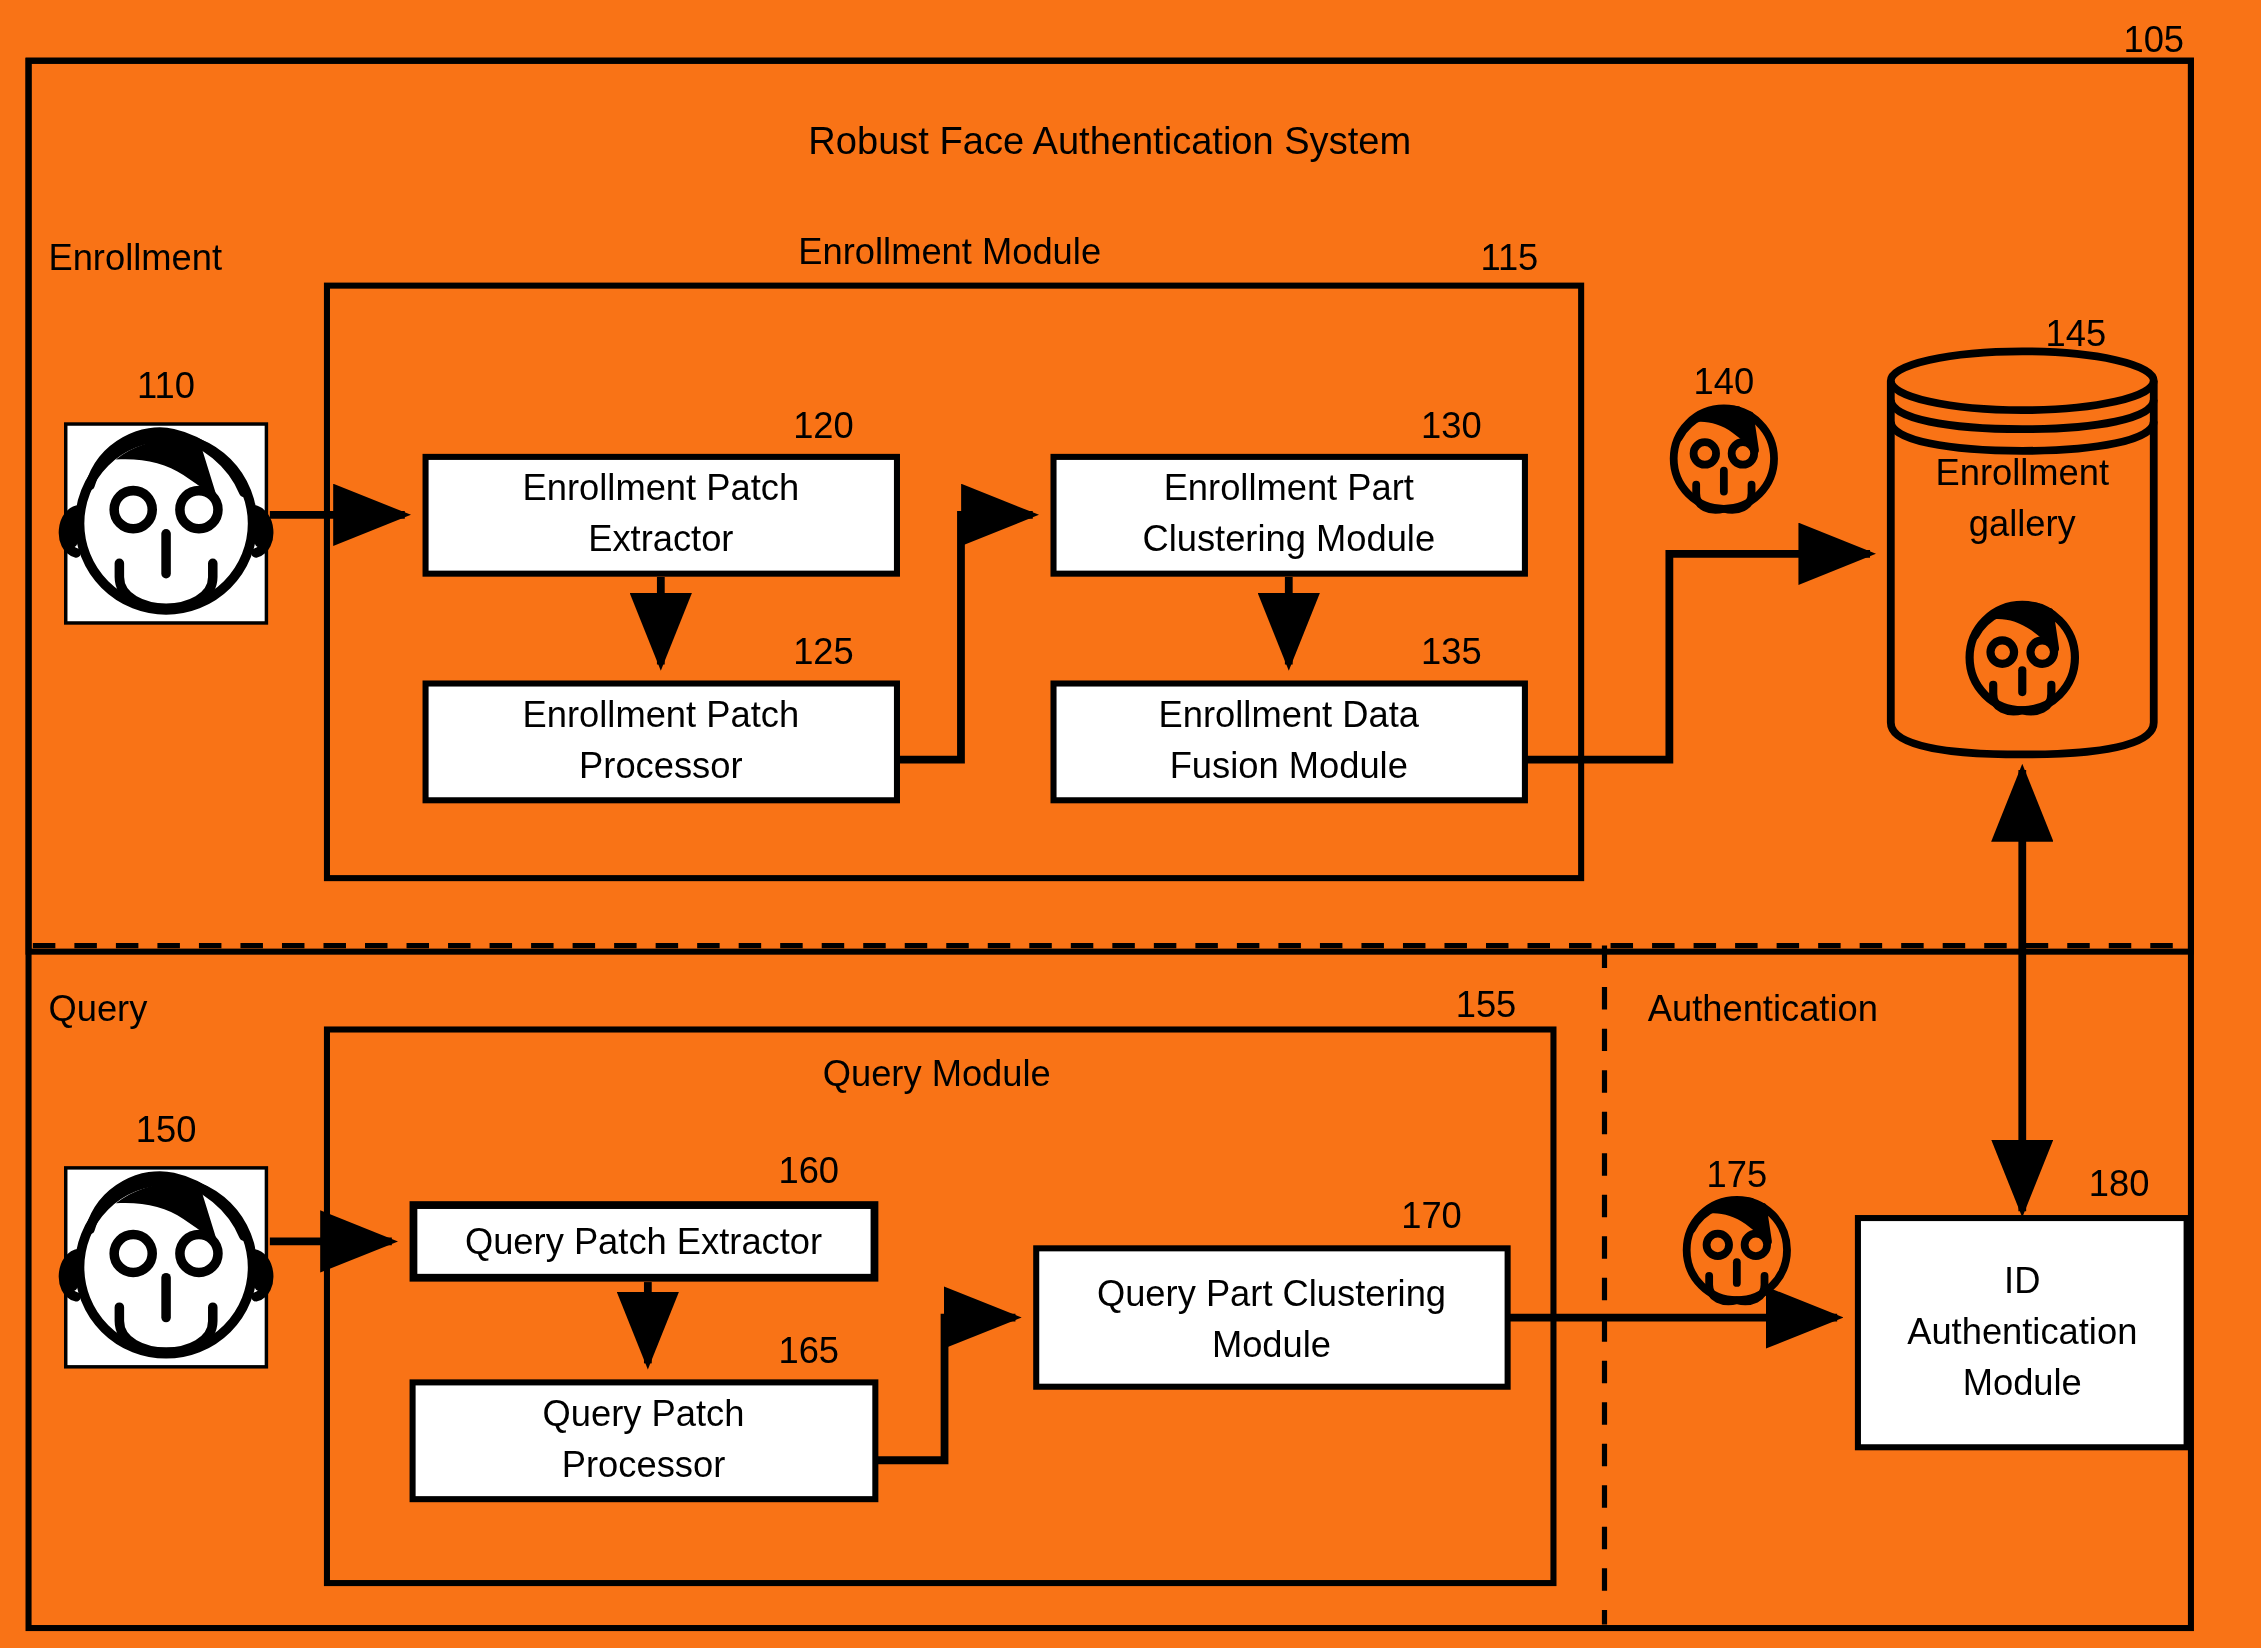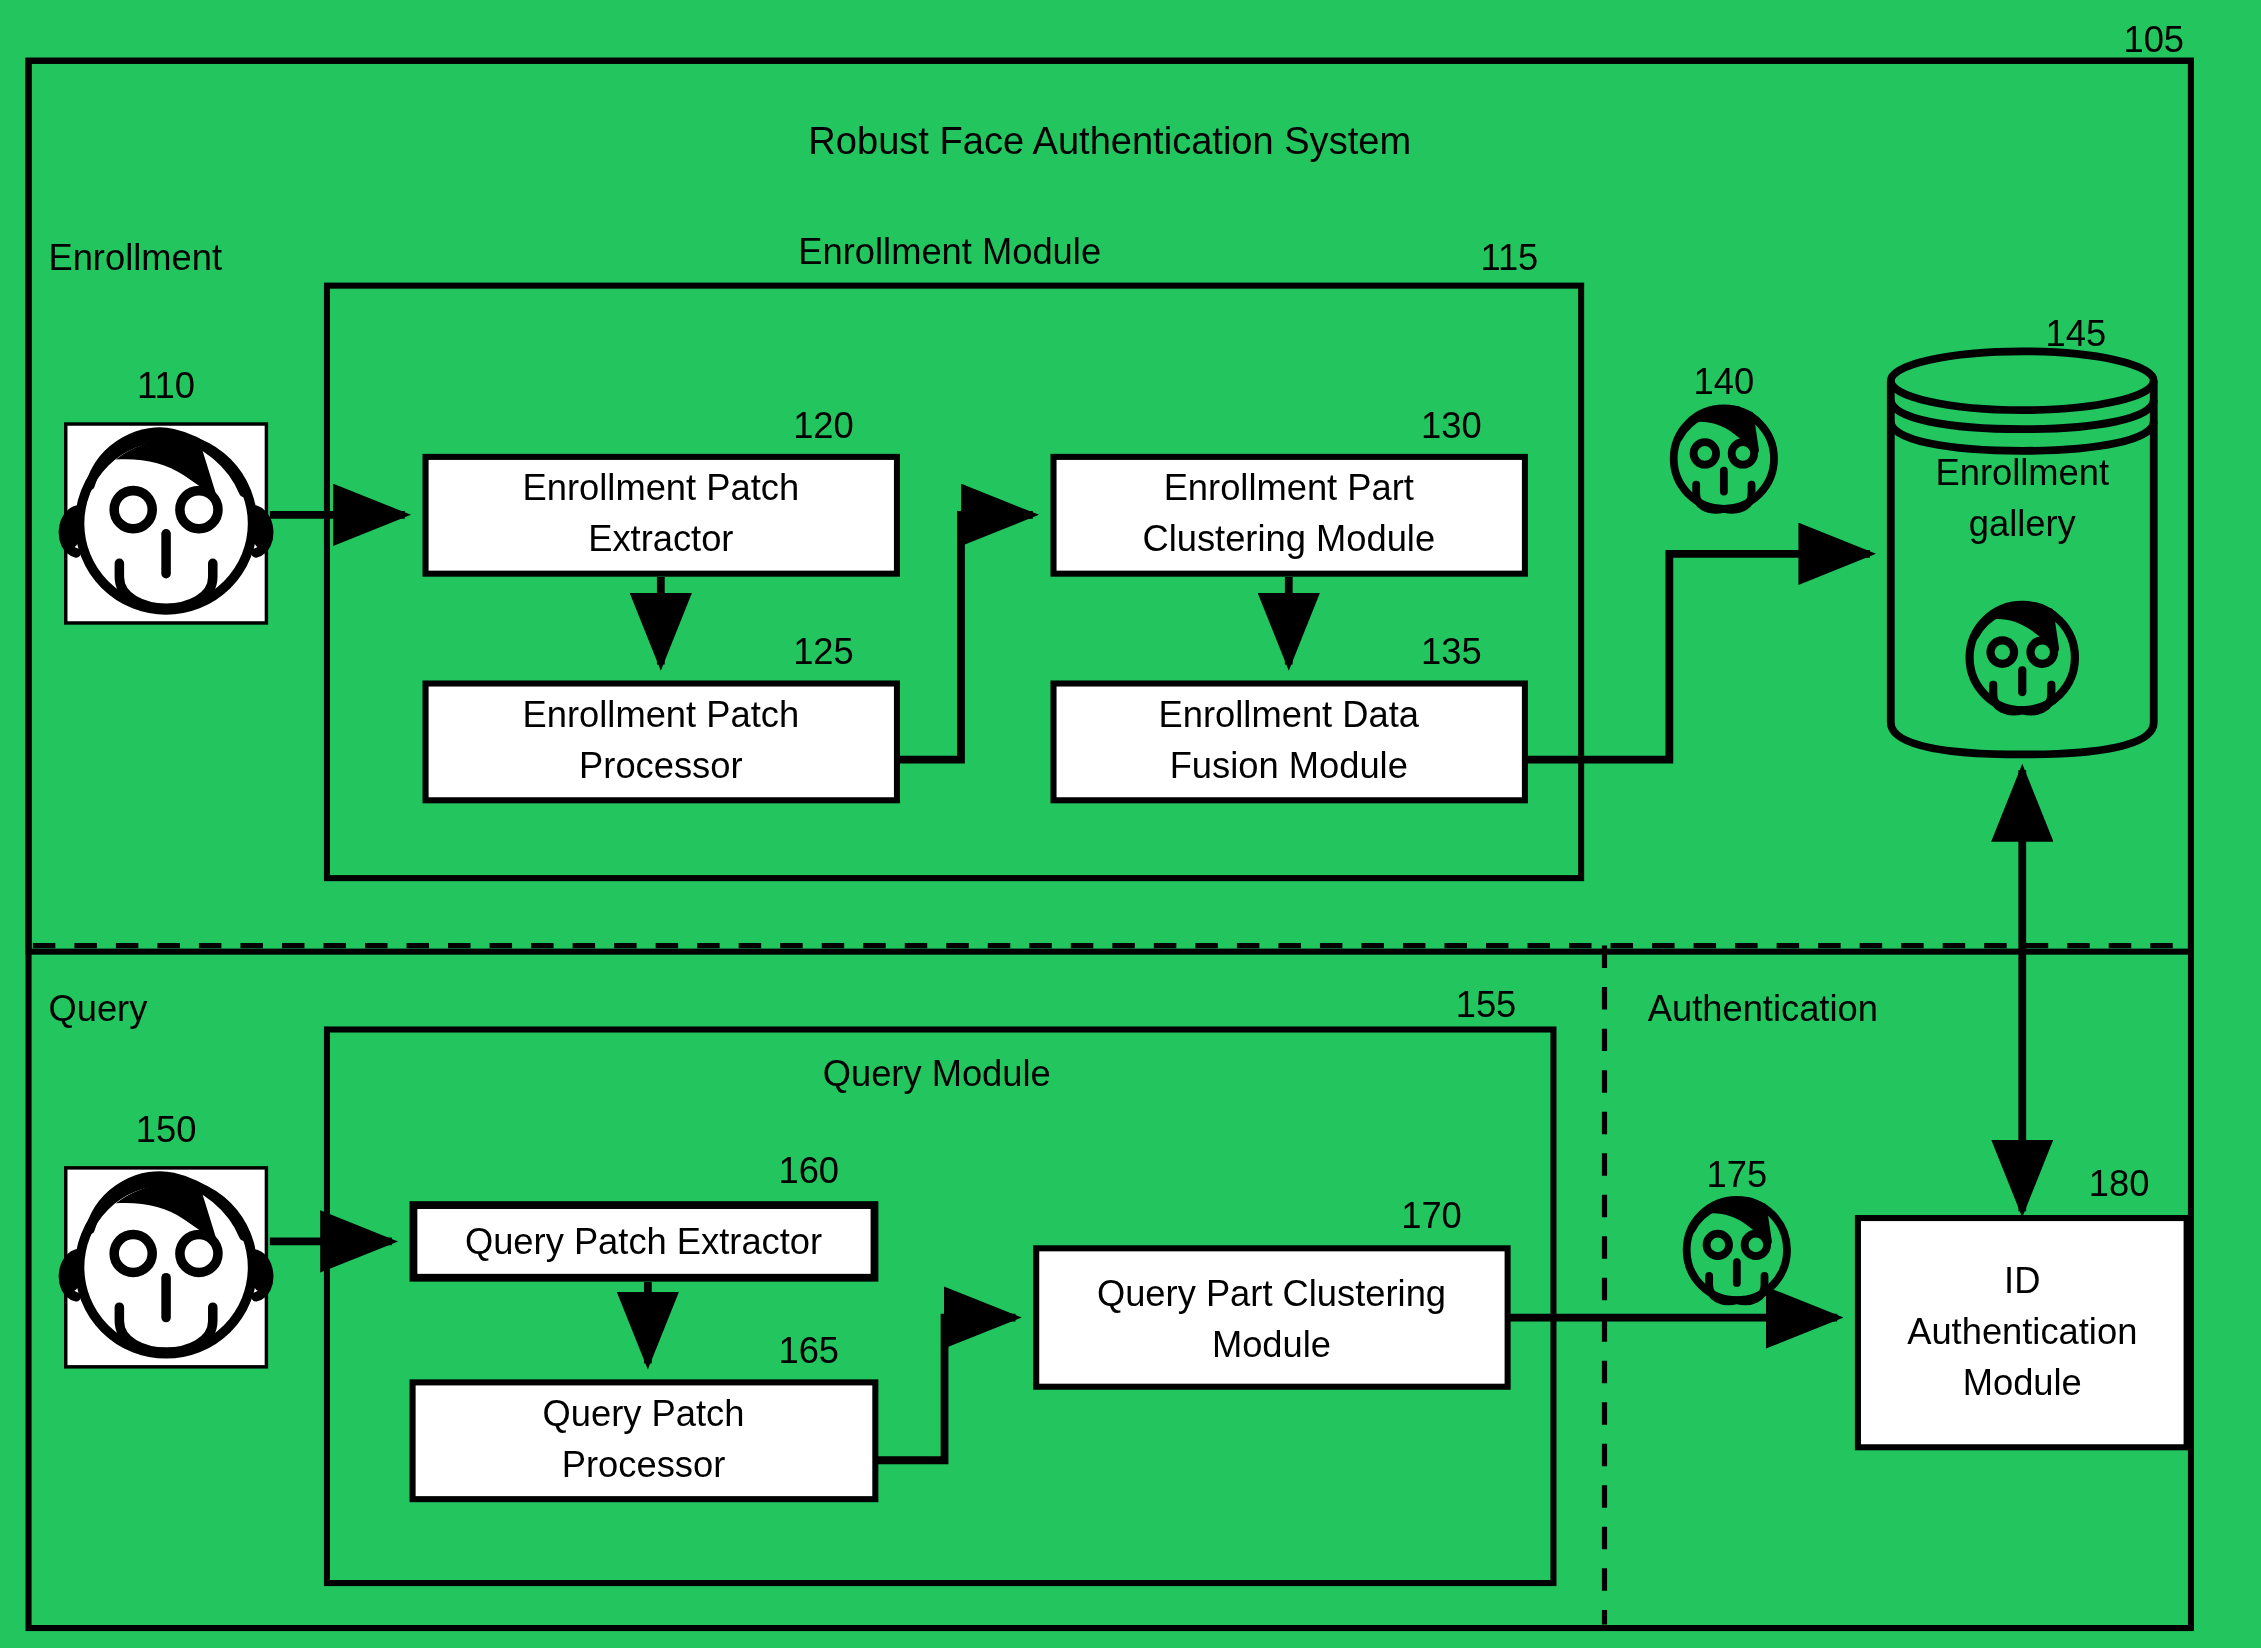--- a/index.html
+++ b/index.html
@@ -4,21 +4,21 @@
 <style>
   html, body {
     margin: 0;
     padding: 0;
     background: #ffffff;
   }
   #stage {
     position: relative;
     width: 2261px;
     height: 1649px;
-    background: #22c55e;
+    background: #f97316;
     font-family: "Liberation Sans", "DejaVu Sans", sans-serif;
   }
   svg#diagram {
     position: absolute;
     top: 0; left: 0;
     width: 2261px;
     height: 1649px;
     display: block;
   }
   .stroke { fill: none; stroke: #000000; }

